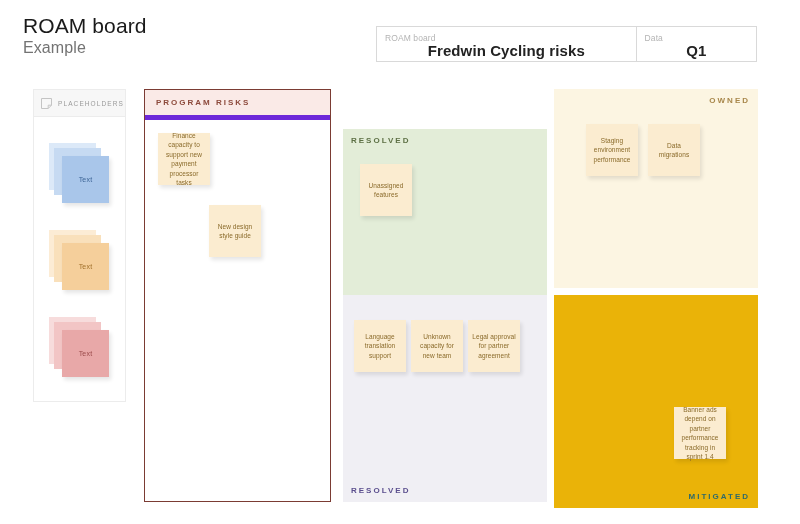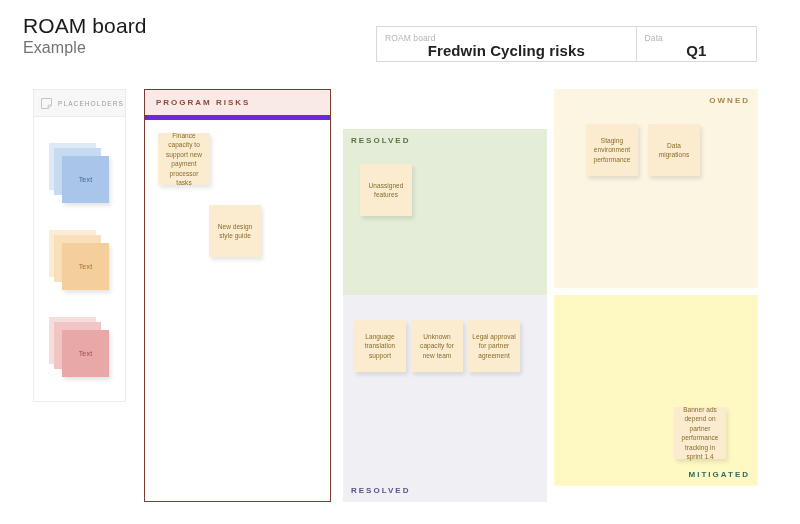--- a/index.html
+++ b/index.html
@@ -168,21 +168,21 @@
   }
   .quadrant .q-label {
     position: absolute;
     font-size: 8px;
     letter-spacing: 2.0px;
     font-weight: 700;
   }
   #q-resolved  { left: 343px; top: 89px;  width: 204px; height: 199px; background: #e3edd8; margin-top: 40px; }
   #q-owned     { left: 554px; top: 89px;  width: 204px; height: 199px; background: #fcf5e2; }
   #q-accepted  { left: 343px; top: 295px; width: 204px; height: 207px; background: #f0eff4; }
-  #q-mitigated { left: 554px; top: 295px; width: 204px; height: 191px; background: #fef9c3; }
+  #q-mitigated { left: 554px; top: 295px; width: 204px; height: 213px; background: #eab308; }
 
   #q-resolved  .q-label { left: 8px;  top: 7px;   color: #5e7146; }
   #q-owned     .q-label { right: 8px; top: 7px;   color: #a8874b; }
   #q-accepted  .q-label { left: 8px;  bottom: 7px; color: #5b4f8e; }
   #q-mitigated .q-label { right: 8px; bottom: 7px; color: #2f6a6a; }
 
   
   .note {
     position: absolute;
     background: #fbecd0;

